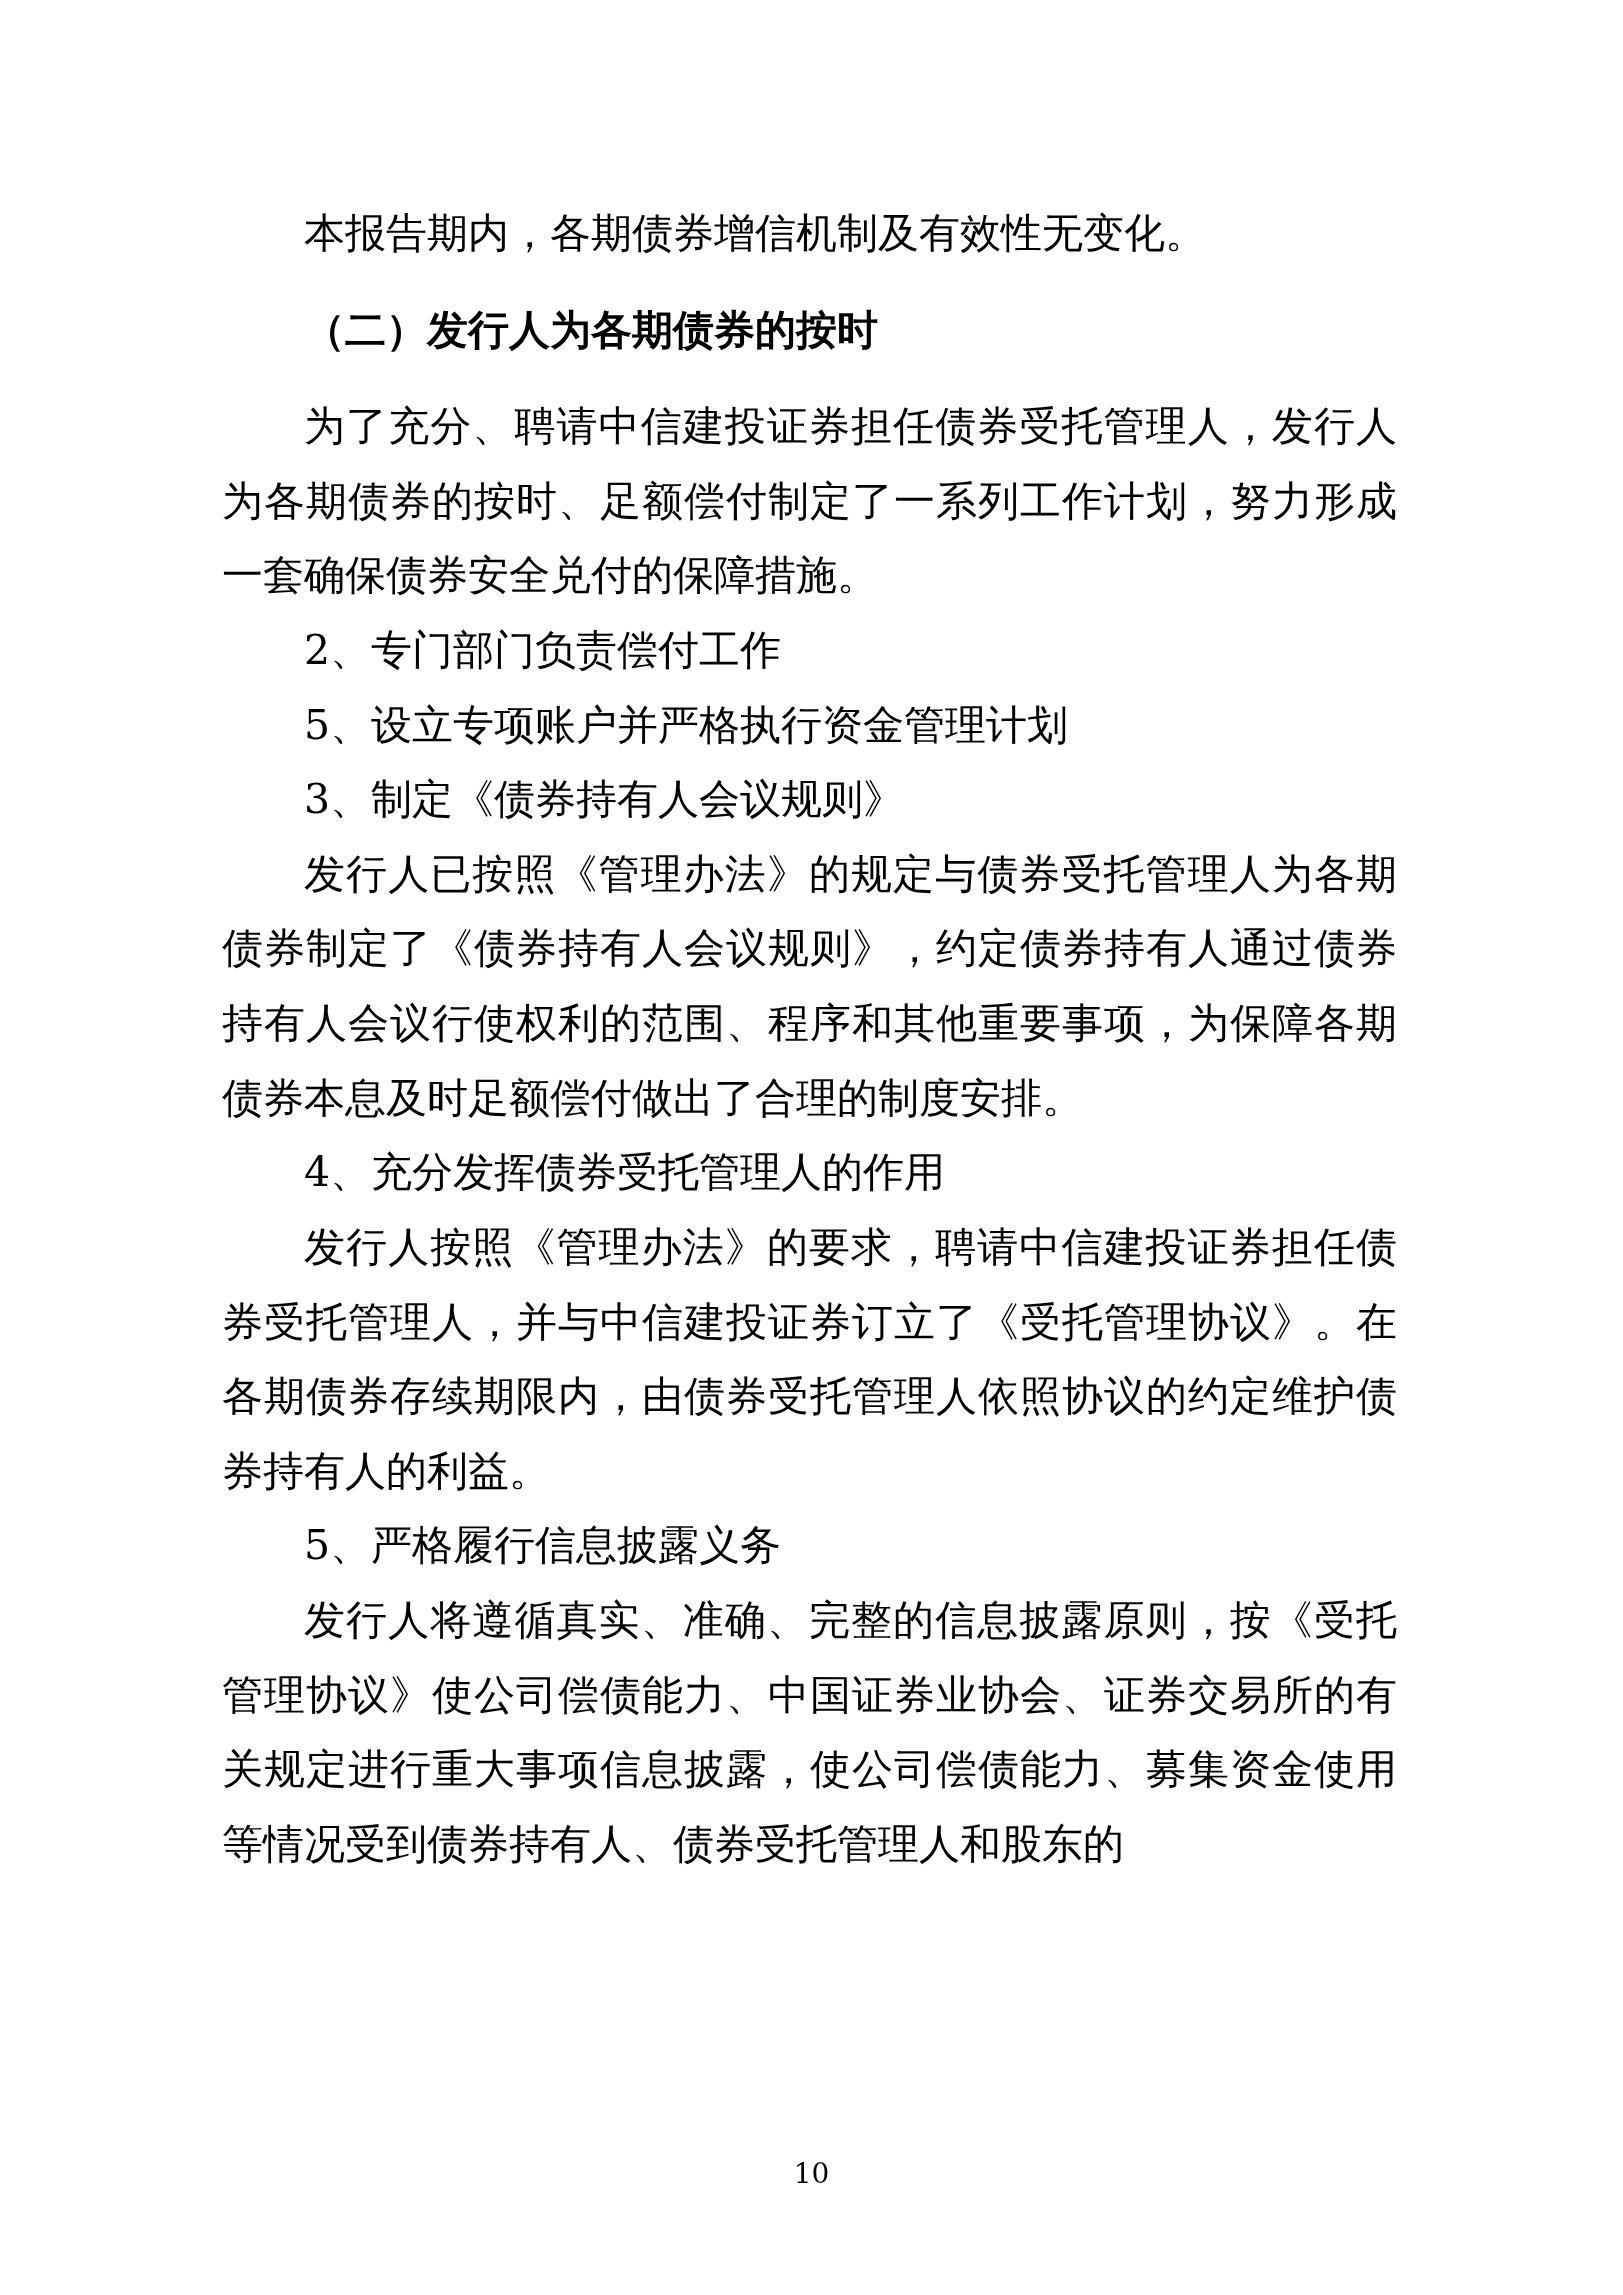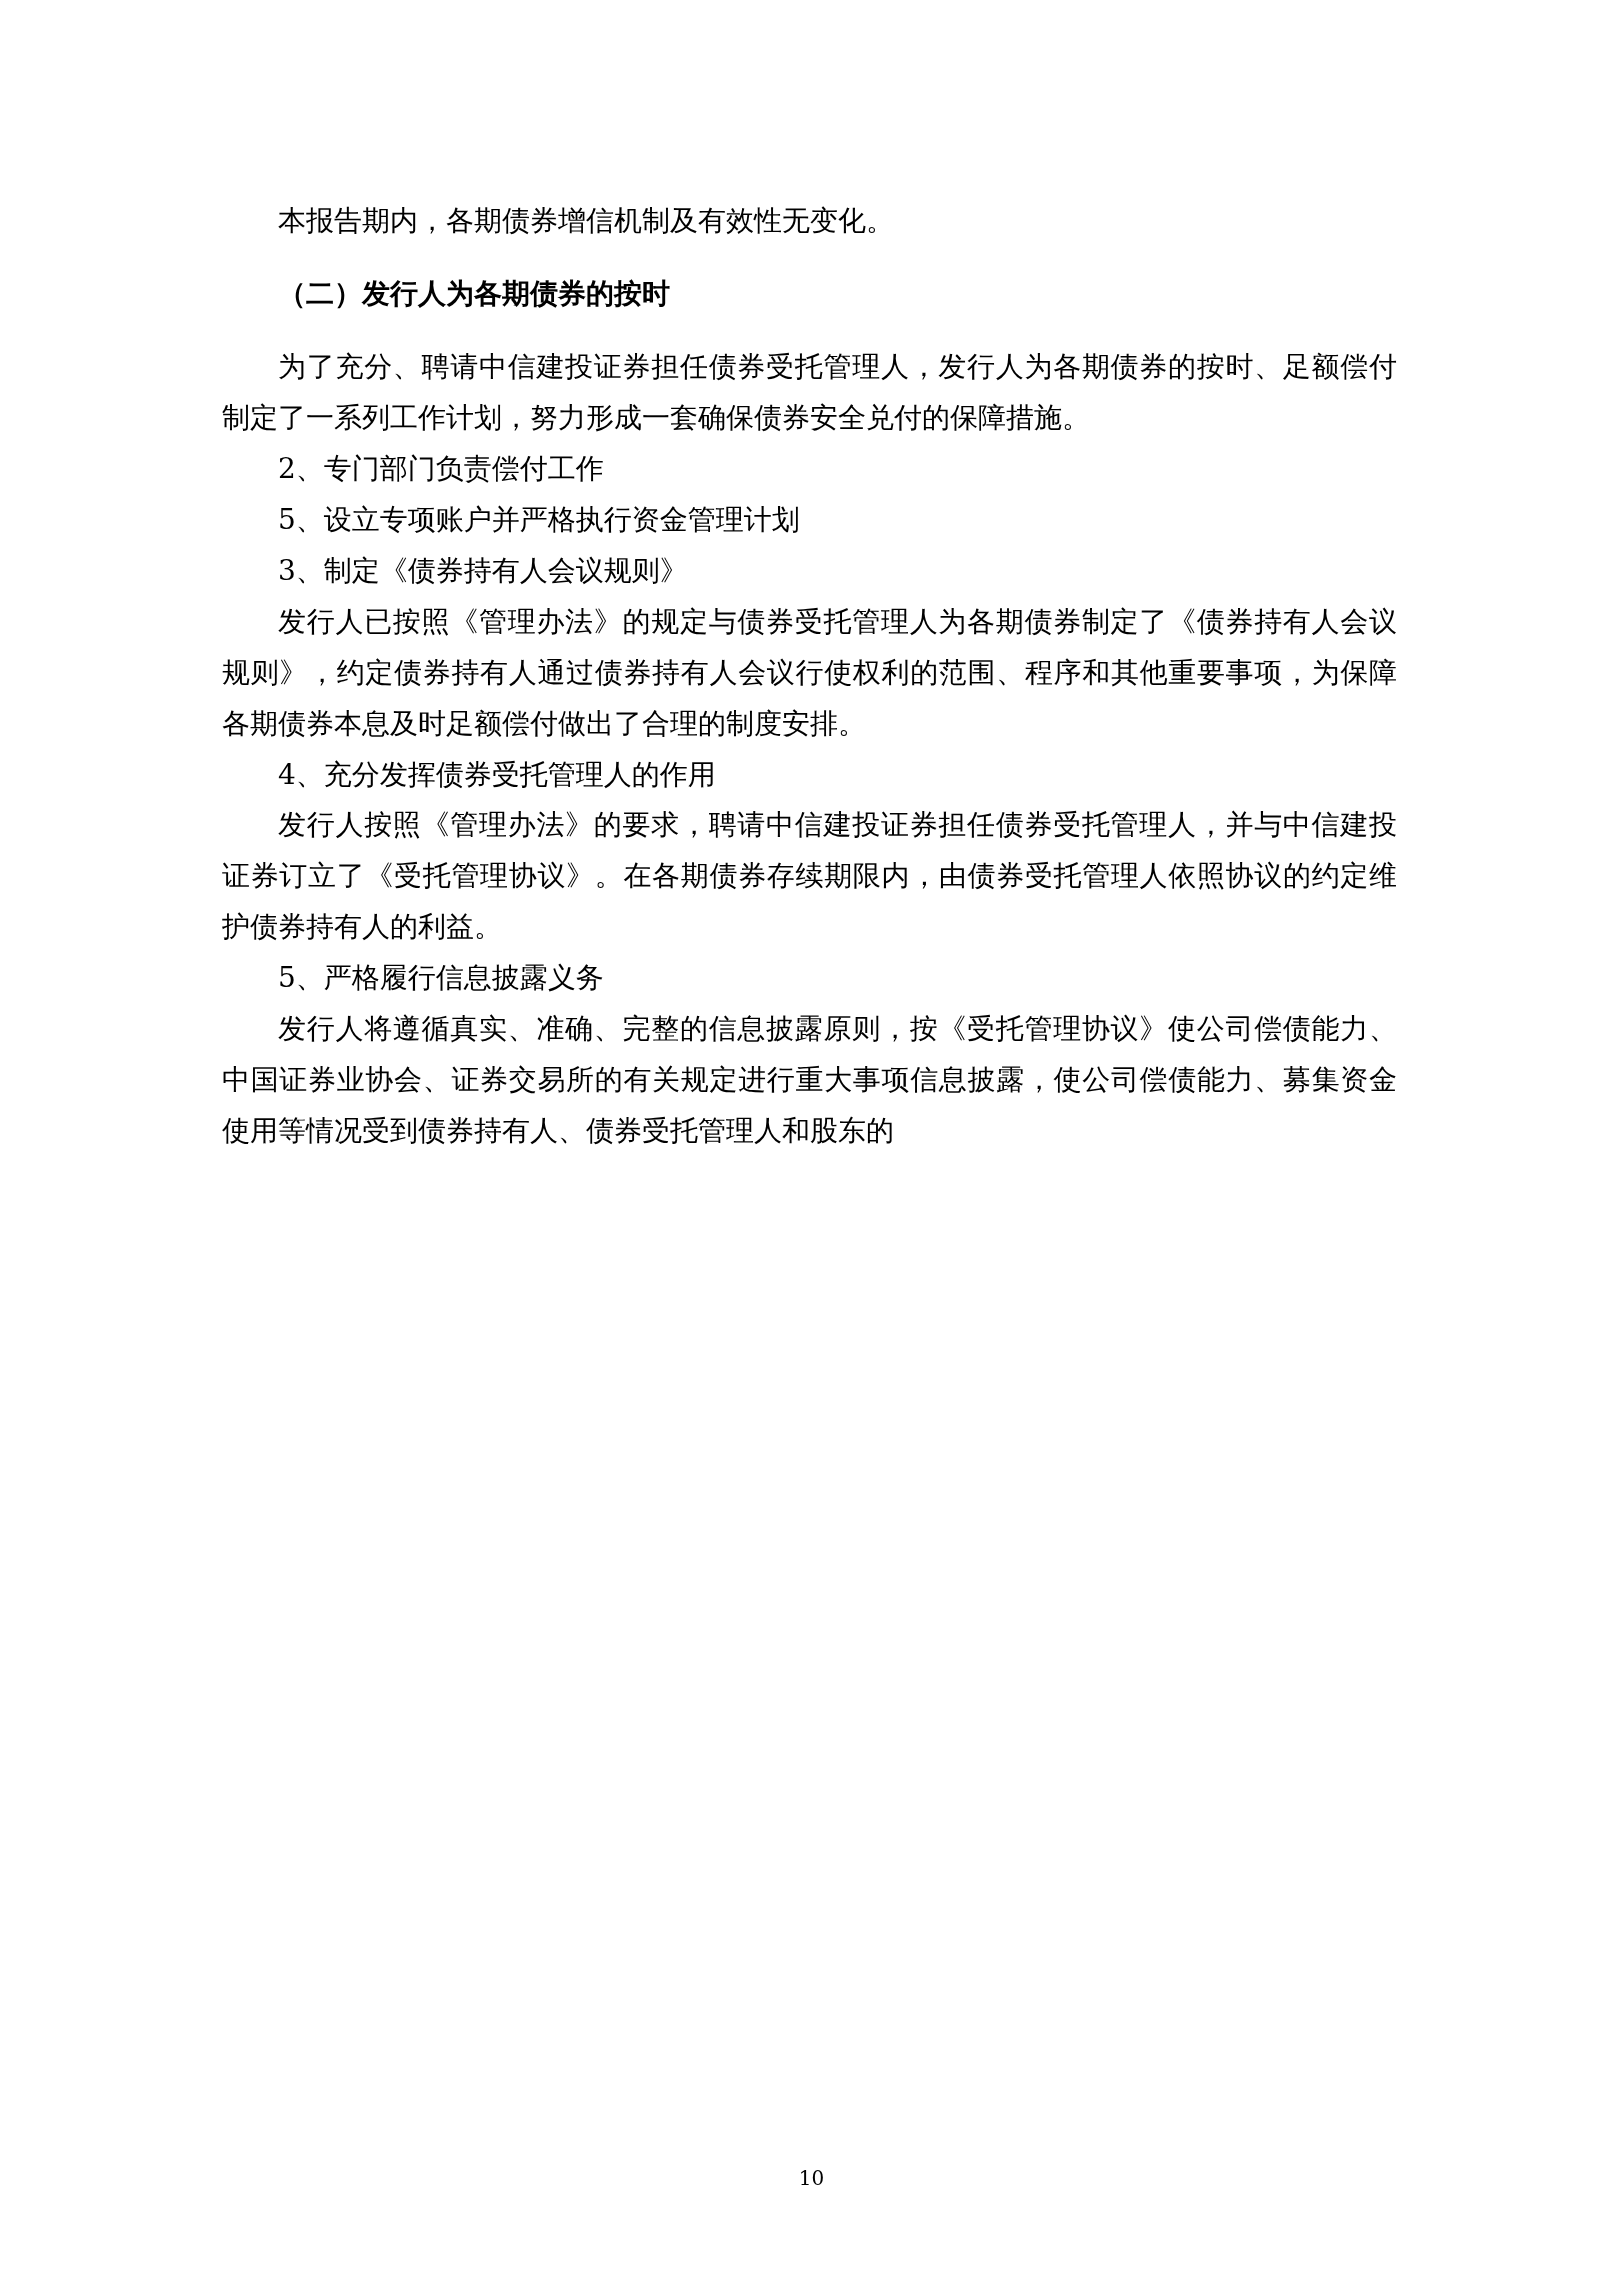--- a/index.html
+++ b/index.html
@@ -15,41 +15,41 @@
     -webkit-font-smoothing: antialiased;
   }
   .page {
     position: relative;
     box-sizing: border-box;
     width: 1623px;
     height: 2295px;
     padding: 196px 226px 0 222px;
   }
   .doc-body {
-    font-size: 28px;
+    font-size: 41px;
     line-height: 1.82;
     text-align: justify;
     text-justify: inter-ideograph;
   }
   p.para {
     margin: 0 0 0 0;
     text-indent: 2em;
   }
   p.heading {
     margin: 22px 0 22px 0;
     text-indent: 2em;
     font-weight: bold;
   }
   .page-number {
     position: absolute;
     left: 0;
     right: 0;
     bottom: 105px;
     text-align: center;
-    font-size: 20px;
+    font-size: 28px;
     font-family: "DejaVu Serif", "Liberation Serif", serif;
   }
 </style>
 </head>
 <body>
 
 <div class="page">
   <div class="doc-body">
 
     <p class="para">本报告期内，各期债券增信机制及有效性无变化。</p>

